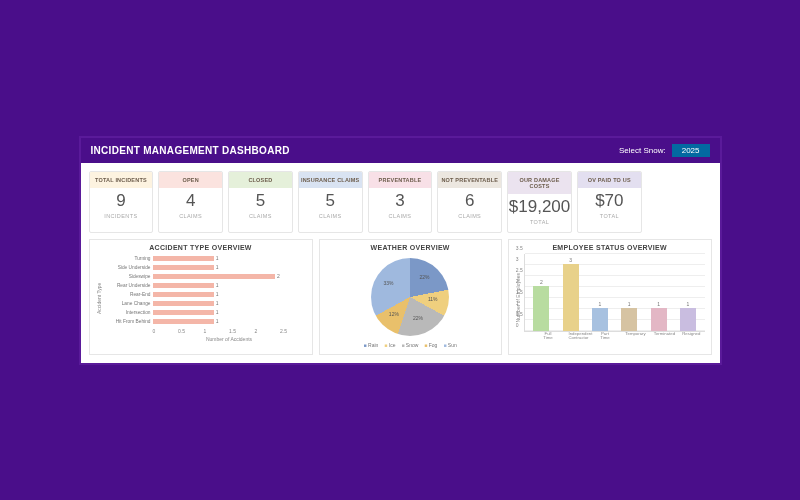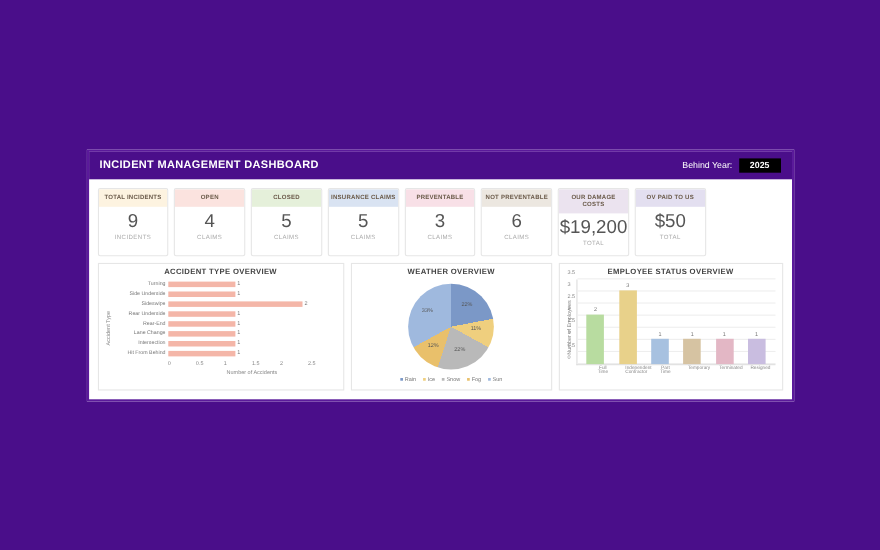--- a/index.html
+++ b/index.html
@@ -18,21 +18,21 @@
   .header {
     background: #4a0e8a;
     color: #fff;
     display: flex; justify-content: space-between; align-items: center;
     padding: 6px 10px;
     font-size: 10px;
   }
   .header .title { font-weight: 600; letter-spacing: .3px; }
   .year-box { display: flex; align-items: center; gap: 6px; font-size: 8px; }
   .year-box .yv {
-    background: #000000; padding: 2px 10px; font-weight: 700; font-size: 8px;
+    background: #0369a1; padding: 2px 10px; font-weight: 400; font-size: 8px;
   }
   .kpis {
     display: grid;
     grid-template-columns: repeat(9, 1fr);
     gap: 5px;
     padding: 8px 8px 6px 8px;
   }
   .kpi {
     border: 1px solid #e6e6e6;
     border-radius: 2px;
@@ -131,21 +131,21 @@
   .vcolors0{background:#b8dca0;} .vcolors1{background:#e8d18a;} .vcolors2{background:#a7c1e0;}
   .vcolors3{background:#d6c3a2;} .vcolors4{background:#e3b7c5;} .vcolors5{background:#c9bde0;}
 </style>
 </head>
 <body>
 
 <div class="panel">
   <div class="header">
     <div class="title">INCIDENT MANAGEMENT DASHBOARD</div>
     <div class="year-box">
-      <span>Behind Year:</span>
+      <span>Select Snow:</span>
       <span class="yv">2025</span>
     </div>
   </div>
 
   <div class="kpis" id="kpis">
       <div class="kpi">
         <div class="cap c0">TOTAL INCIDENTS</div>
     <div class="val">9</div>
     <div class="sub">INCIDENTS</div>
       </div>
@@ -174,21 +174,21 @@
     <div class="val">6</div>
     <div class="sub">CLAIMS</div>
       </div>
       <div class="kpi">
         <div class="cap c7">OUR DAMAGE COSTS</div>
     <div class="val">$19,200</div>
     <div class="sub">TOTAL</div>
       </div>
       <div class="kpi">
         <div class="cap c8">OV PAID TO US</div>
-    <div class="val">$50</div>
+    <div class="val">$70</div>
     <div class="sub">TOTAL</div>
       </div>
     </div>
 
   <div class="charts">
 
     <div class="card">
       <h3>ACCIDENT TYPE OVERVIEW</h3>
       <div class="hchart">
         <div class="ylabel">Accident Type</div>

